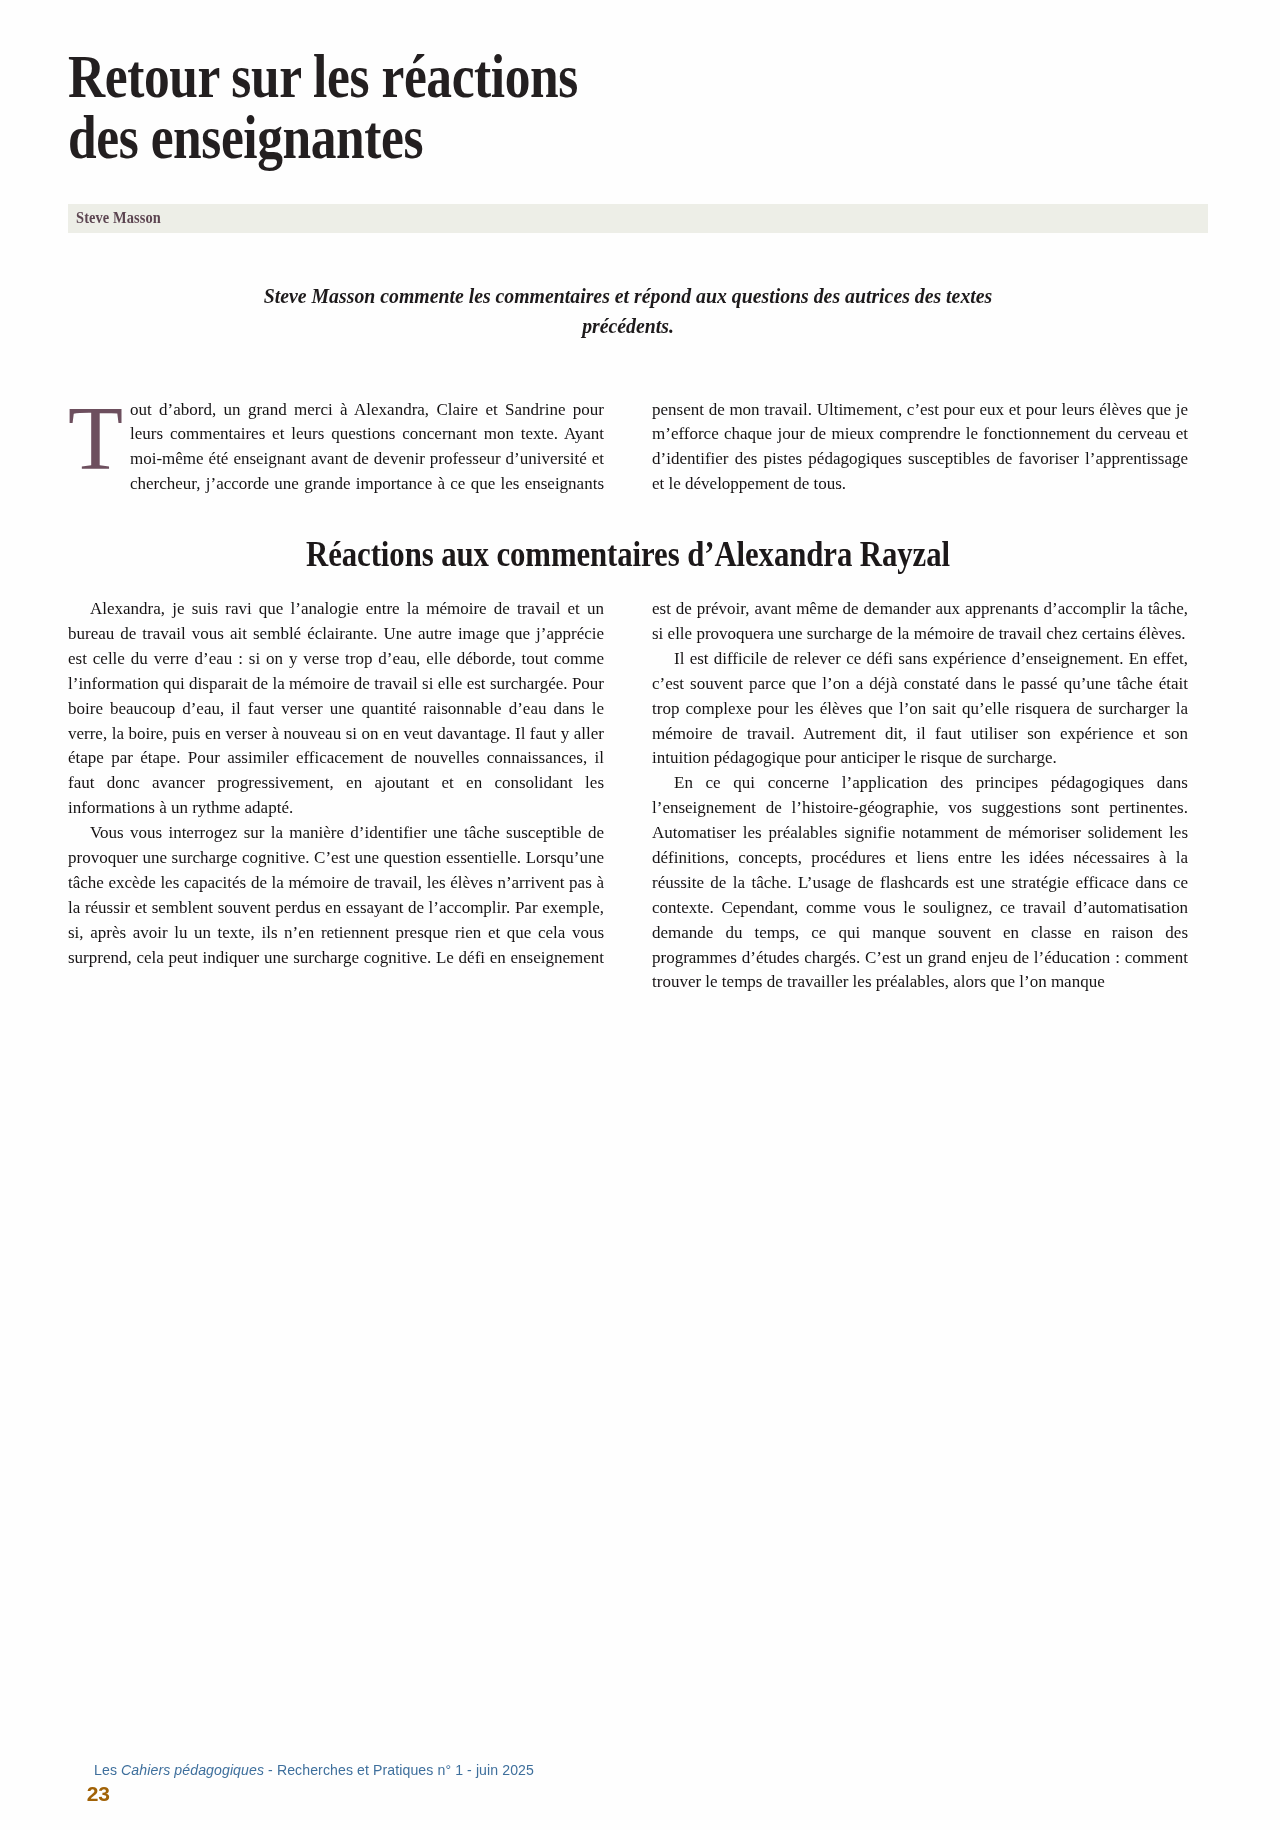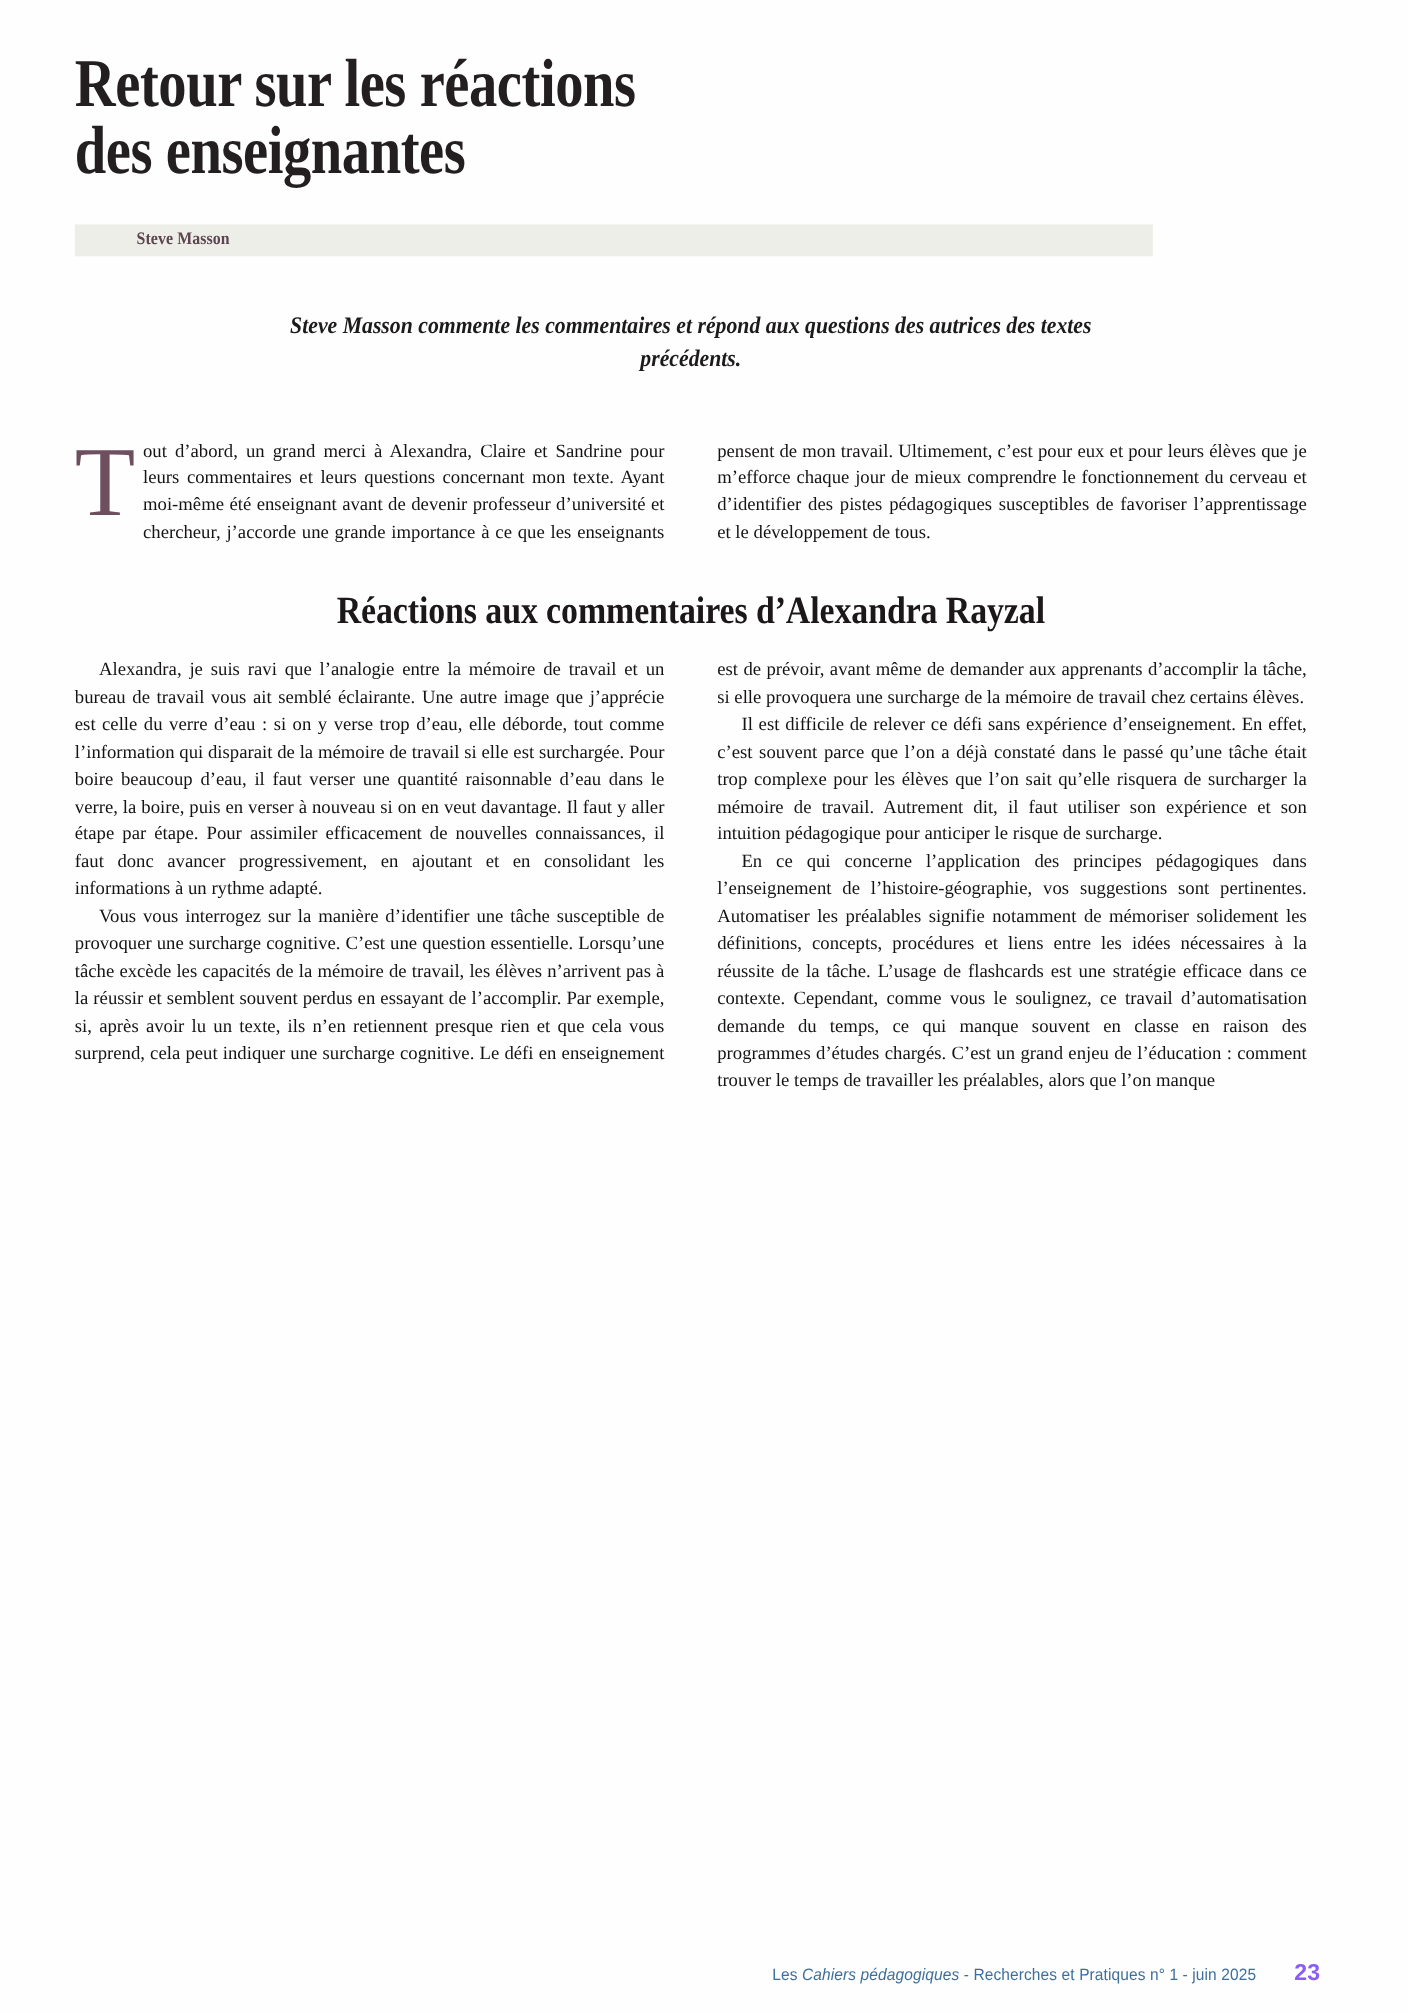--- a/index.html
+++ b/index.html
@@ -41,24 +41,23 @@
     transform: scaleX(0.83);
     transform-origin: left top;
     white-space: pre-line;
   }
 
   
   .byline-band {
     margin-top: 36px;
     background: #edeee7;
     height: 29px;
-    width: 932px;
+    width: 1140px;
     display: flex;
     align-items: center;
-    padding-left: 48px;
   }
   .byline-name {
     font-family: "Liberation Serif", serif;
     font-weight: bold;
     font-size: 16px;
     color: #5c4551;
     padding-left: 9px;
     transform: scaleX(0.9);
     transform-origin: left center;
     letter-spacing: 0.1px;
@@ -132,21 +131,22 @@
 
   
   .footer {
     position: absolute;
     left: 80px;
     bottom: 24px;
     width: 1120px;
     display: flex;
     align-items: baseline;
     justify-content: flex-end;
-    gap: 14px;
+    gap: 4px;
+    flex-direction: column;
   }
   .footer-text {
     font-family: "Liberation Sans", sans-serif;
     font-size: 15px;
     color: #3e6f9c;
     letter-spacing: 0.1px;
     transform: scaleX(0.94);
     transform-origin: right baseline;
     white-space: nowrap;
   }
@@ -184,15 +184,15 @@
       <p class="indent gap-top" style="color: rgb(22, 19, 20);">Alexandra, je suis ravi que l’analogie entre la mémoire de travail et un bureau de travail vous ait semblé éclairante. Une autre image que j’apprécie est celle du verre d’eau : si on y verse trop d’eau, elle déborde, tout comme l’information qui disparait de la mémoire de travail si elle est surchargée. Pour boire beaucoup d’eau, il faut verser une quantité raisonnable d’eau dans le verre, la boire, puis en verser à nouveau si on en veut davantage. Il faut y aller étape par étape. Pour assimiler efficacement de nouvelles connaissances, il faut donc avancer progressivement, en ajoutant et en consolidant les informations à un rythme adapté.</p>
       <p class="indent" style="color: rgb(22, 19, 20);">Vous vous interrogez sur la manière d’identifier une tâche susceptible de provoquer une surcharge cognitive. C’est une question essentielle. Lorsqu’une tâche excède les capacités de la mémoire de travail, les élèves n’arrivent pas à la réussir et semblent souvent perdus en essayant de l’accomplir. Par exemple, si, après avoir lu un texte, ils n’en retiennent presque rien et que cela vous surprend, cela peut indiquer une surcharge cognitive. Le défi en enseignement est de prévoir, avant même de demander aux apprenants d’accomplir la tâche, si elle provoquera une surcharge de la mémoire de travail chez certains élèves.</p>
       <p class="indent" style="color: rgb(22, 19, 20);">Il est difficile de relever ce défi sans expérience d’enseignement. En effet, c’est souvent parce que l’on a déjà constaté dans le passé qu’une tâche était trop complexe pour les élèves que l’on sait qu’elle risquera de surcharger la mémoire de travail. Autrement dit, il faut utiliser son expérience et son intuition pédagogique pour anticiper le risque de surcharge.</p>
       <p class="indent" style="color: rgb(22, 19, 20);">En ce qui concerne l’application des principes pédagogiques dans l’enseignement de l’histoire-géographie, vos suggestions sont pertinentes. Automatiser les préalables signifie notamment de mémoriser solidement les définitions, concepts, procédures et liens entre les idées nécessaires à la réussite de la tâche. L’usage de flashcards est une stratégie efficace dans ce contexte. Cependant, comme vous le soulignez, ce travail d’automatisation demande du temps, ce qui manque souvent en classe en raison des programmes d’études chargés. C’est un grand enjeu de l’éducation : comment trouver le temps de travailler les préalables, alors que l’on manque</p>
 
     </div>
   </div>
 
   <div class="footer">
     <span class="footer-text" style="color: rgb(62, 111, 156);"><span>Les </span><span class="it">Cahiers pédagogiques</span><span> - Recherches et Pratiques n° 1 - juin 2025</span></span>
-    <span class="footer-page" style="color: #8b5cf6;">23</span>
+    <span class="footer-page" style="color: #a16207;">23</span>
   </div>
 </div>
 
 </body></html>

